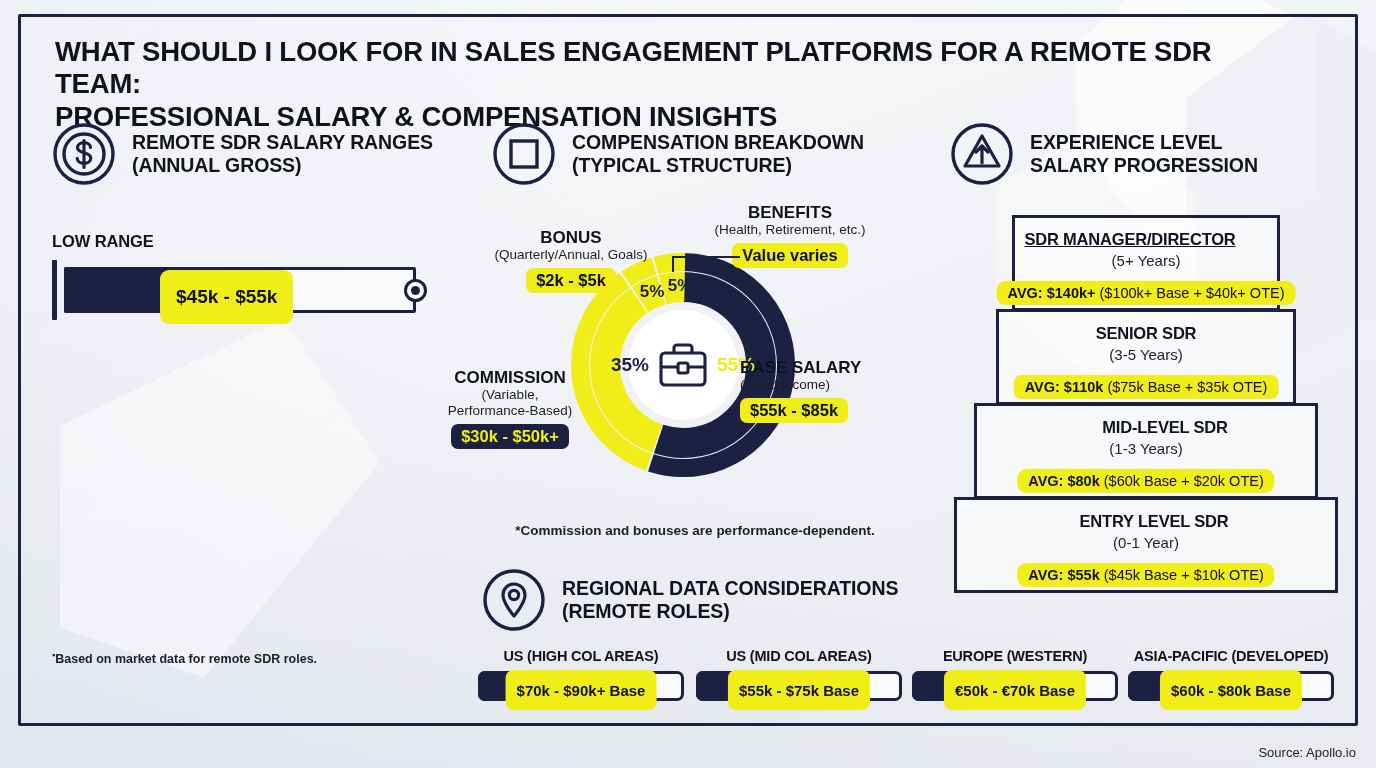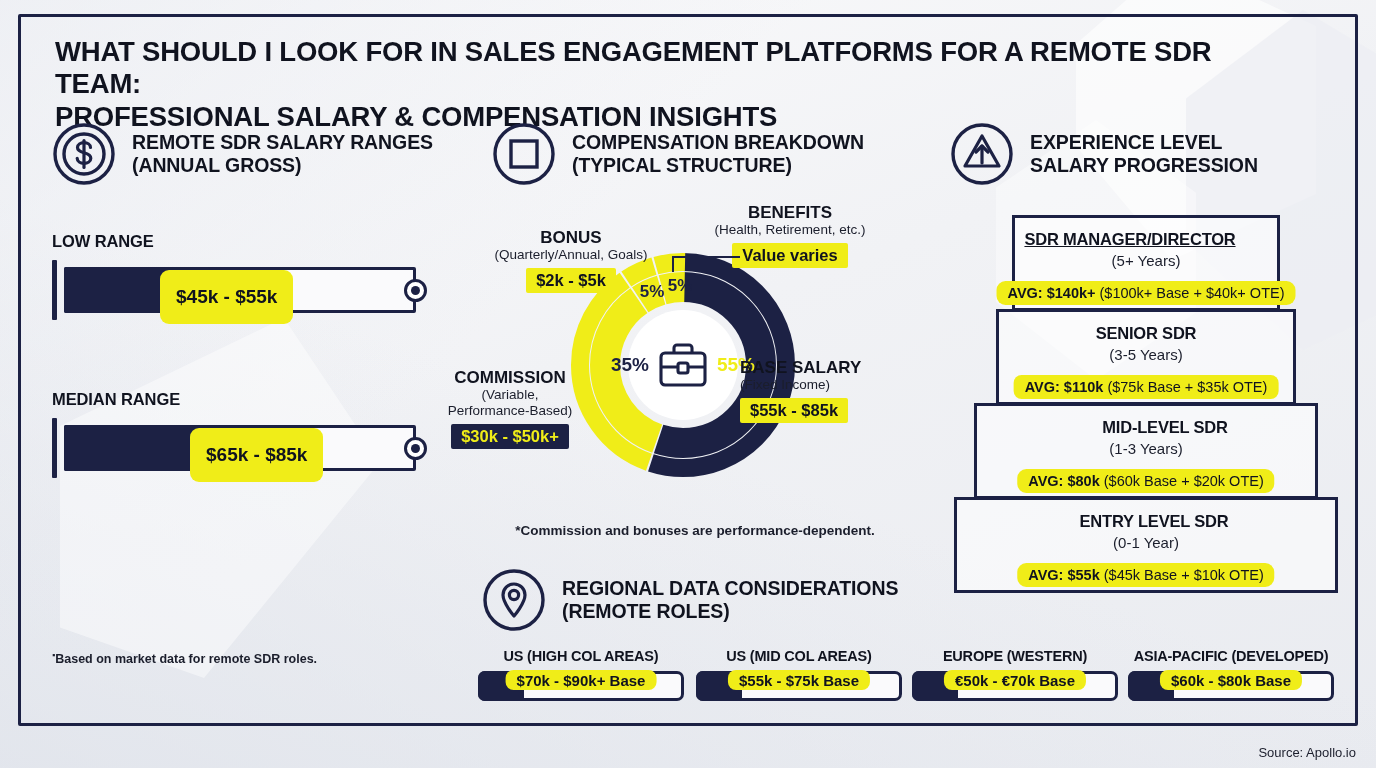--- a/index.html
+++ b/index.html
@@ -100,21 +100,21 @@
   .donut-wrap { position:absolute; left:568px; top:250px; width:230px; height:230px; }
   .donut-note {
     position:absolute; left:455px; top:523px; width:480px; text-align:center;
     font-size:13.5px; color:#1b1e2c; font-weight:600;
   }
   .dlabel { position:absolute; }
   .dlabel .nm { font-size:17px; font-weight:800; color:#10131f; text-transform:uppercase; line-height:1.12; }
   .dlabel .sb { font-size:13.5px; font-weight:500; color:#1b1e2c; line-height:1.2; }
   .dchip {
     display:inline-block; background:#f0ed18; color:#10131f; font-weight:800;
-    font-size:16.5px; padding:3px 10px; border-radius:2px; margin-top:5px;
+    font-size:16.5px; padding:3px 10px; border-radius:7px; margin-top:5px;
   }
   .dchip.dark { background:#1c2144; color:#f0ed18; }
   .leader { position:absolute; border-left:2px solid #1c2144; border-top:2px solid #1c2144; }
 
   
   .stairs { position:absolute; left:950px; top:205px; width:392px; height:400px; }
   .step { position:absolute; }
   .step-box {
     position:absolute; border:3px solid #1c2144; border-top:3px solid #1c2144;
     background:rgba(255,255,255,0.55);
@@ -145,21 +145,21 @@
   .rbar-track {
     position:absolute; left:0; top:0; width:100%; height:30px;
     border:3px solid #1c2144; border-radius:7px; background:#fafafc;
   }
   .rbar-fill {
     position:absolute; left:0; top:0; height:30px; width:46px;
     background:#1c2144; border-radius:7px 0 0 7px;
   }
   .rbadge {
     position:absolute; left:50%; transform:translateX(-50%); top:-1px;
-    height:20px; background:#f0ed18; border-radius:8px; padding:0 11px;
+    height:40px; background:#f0ed18; border-radius:8px; padding:0 11px;
     display:flex; align-items:center; justify-content:center;
     font-size:15px; font-weight:800; color:#10131f; white-space:nowrap;
   }
 
   .source {
     position:absolute; right:20px; bottom:8px;
     font-size:13px; color:#1b1e2c; font-weight:500;
   }
 </style>
 </head>
@@ -196,30 +196,20 @@
     <div class="bar-label">Low Range</div>
     <div class="bar-wrap">
       <div class="bar-track"></div>
       <div class="bar-cap"></div>
       <div class="bar-fill" style="width:146px;"></div>
       <div class="bar-knob" style="left:352px;"></div>
       <div class="badge bar-badge" style="left:108px;">$45k - $55k</div>
     </div>
   </div>
 
-  <div class="bar-block" style="top:390px;">
-    <div class="bar-label">Median Range</div>
-    <div class="bar-wrap">
-      <div class="bar-track"></div>
-      <div class="bar-cap"></div>
-      <div class="bar-fill" style="width:175px;"></div>
-      <div class="bar-knob" style="left:352px;"></div>
-      <div class="badge bar-badge" style="left:138px;">$65k - $85k</div>
-    </div>
-  </div>
 
 
   <div class="footnote-left">
     <sup>▪</sup><span>Based on market data for remote SDR roles.</span>
   </div>
 
   <div class="sec-head" style="left:492px; top:122px;">
     <svg class="sec-icon" viewBox="0 0 64 64">
       <circle cx="32" cy="32" r="29" fill="none" stroke="#1c2144" stroke-width="3.4"></circle>
       <rect x="19" y="19" width="26" height="26" fill="none" stroke="#1c2144" stroke-width="3.4"></rect>

